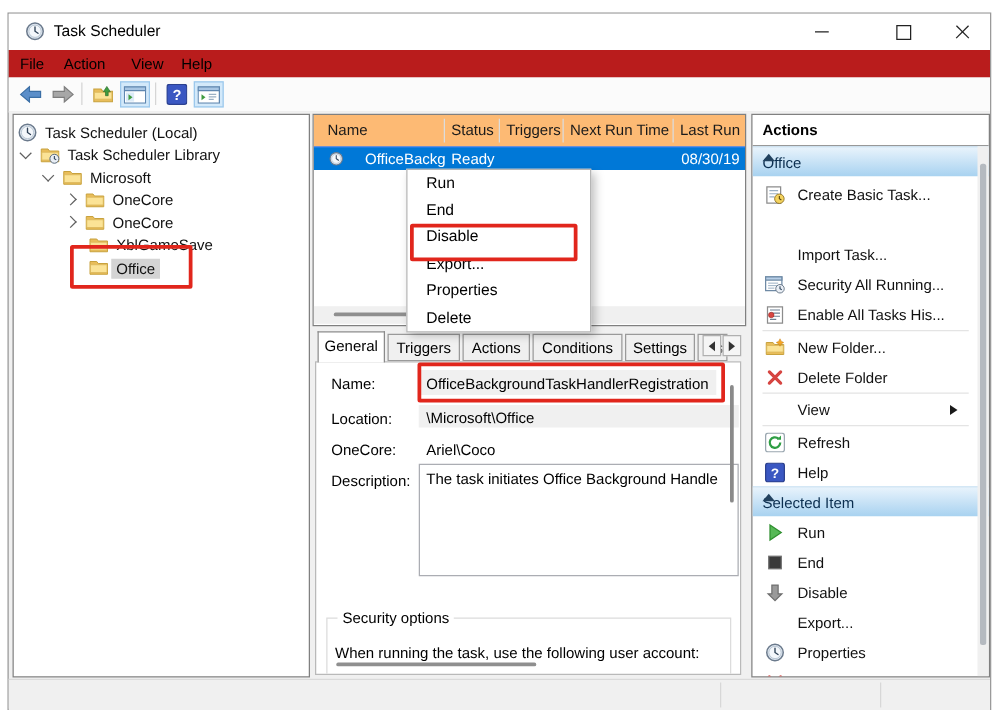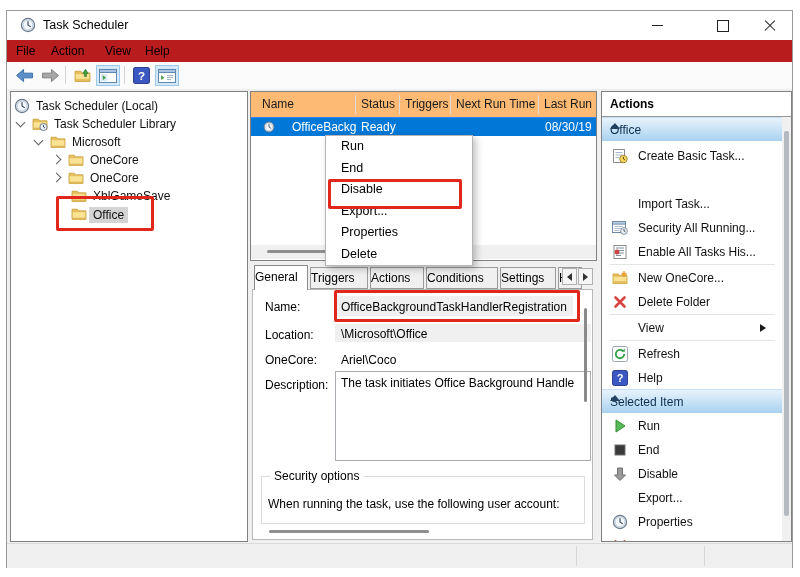--- a/index.html
+++ b/index.html
@@ -54,34 +54,34 @@
   
   .col-h{position:absolute;top:5px;font-size:12px;color:#1a1a1a;white-space:nowrap}
   .col-sep{position:absolute;top:3px;width:1px;height:19px;background:#dcdcdc}
   #list-hdr{position:absolute;left:0;top:0;width:100%;height:25px;background:#fdba74;border-bottom:5px solid #3b82f6}
   #list-row{position:absolute;left:0;top:26px;width:100%;height:18px;background:#0078d7;color:#fff}
   #list-row .cell{position:absolute;top:2px;font-size:12px;color:#fff;white-space:nowrap}
   .hscroll-track{position:absolute;background:#f0f0f0}
   .hscroll-thumb{position:absolute;background:#8f8f8f;border-radius:2px}
 
   
-  .tab{position:absolute;box-sizing:border-box;font-size:12px;text-align:left;overflow:hidden;white-space:nowrap}
+  .tab{position:absolute;box-sizing:border-box;font-size:12px;text-align:center;overflow:hidden;white-space:nowrap}
   .tab.inactive{top:4px;height:22px;background:#f0f0f0;border:1px solid #9a9a9a;line-height:20px}
   .tab.active{top:2px;height:25px;background:#fff;border:1px solid #8a8a8a;border-bottom:none;line-height:22px;z-index:2}
   .tab-btn{position:absolute;top:5px;width:15px;height:17px;background:#f5f5f5;border:1px solid #b0b0b0;box-sizing:border-box;
            display:flex;align-items:center;justify-content:center;z-index:3}
   .tri-l{width:0;height:0;border-top:4px solid transparent;border-bottom:4px solid transparent;border-right:5px solid #333}
   .tri-r{width:0;height:0;border-top:4px solid transparent;border-bottom:4px solid transparent;border-left:5px solid #333}
   #details-content{position:absolute;left:2px;top:26px;width:341px;height:251px;background:#fff;border:1px solid #b9b9b9;box-sizing:border-box;overflow:hidden}
   .field-bg{position:absolute;background:#f0f0f0}
   .field-text{position:absolute;font-size:12px;white-space:nowrap}
   #desc-box{position:absolute;left:82px;top:81px;width:256px;height:90px;background:#fff;border:1px solid #abadb3;box-sizing:border-box;overflow:hidden}
   #desc-box span{display:block;padding:4px 0 0 5px;font-size:12px;white-space:nowrap}
   .vscroll-thumb{position:absolute;background:#8a8a8a;border-radius:2px}
-  #sec-group{position:absolute;left:8px;top:186px;width:324px;height:48px;border:1px solid #dcdcdc;box-sizing:border-box}
+  #sec-group{position:absolute;left:8px;top:204px;width:324px;height:48px;border:1px solid #dcdcdc;box-sizing:border-box}
   #sec-legend{position:absolute;left:8px;top:-8px;background:#fff;padding:0 4px;font-size:12px}
   #sec-text{position:absolute;left:6px;top:20px;font-size:12px;white-space:nowrap}
 
   
   #actions-title{position:absolute;left:0;top:0;width:100%;height:25px;border-bottom:1px solid #989898;box-sizing:border-box}
   #actions-title span{position:absolute;left:8px;top:5px;font-size:12px;font-weight:bold}
   .sec-hdr{position:absolute;left:0;width:100%;height:24px;
            background:linear-gradient(#e8f3fc,#a8d2f0);border-top:1px solid #c6dff2;box-sizing:border-box}
   .sec-hdr span{position:absolute;left:8px;top:5px;font-size:12px;color:#0b2e4f}
   .tri-up{position:absolute;right:12px;top:9px;width:0;height:0;border-left:5px solid transparent;border-right:5px solid transparent;border-bottom:6px solid #22425f}
@@ -405,21 +405,21 @@
       <svg class="ico">
           <use href="#sym-history"></use>
         </svg>
       <span class="lbl">Enable All Tasks His...</span>
     </div>
     <div class="act-sep" style="top:172px"></div>
     <div class="act-item" style="top:174px">
       <svg class="ico">
           <use href="#sym-new-folder"></use>
         </svg>
-      <span class="lbl">New OneCore...</span>
+      <span class="lbl">New Folder...</span>
     </div>
     <div class="act-item" style="top:198px">
       <svg class="ico">
           <use href="#sym-x"></use>
         </svg>
       <span class="lbl">Delete Folder</span>
     </div>
     <div class="act-sep" style="top:222px"></div>
     <div class="act-item" style="top:224px">
       <span class="lbl">View</span>

